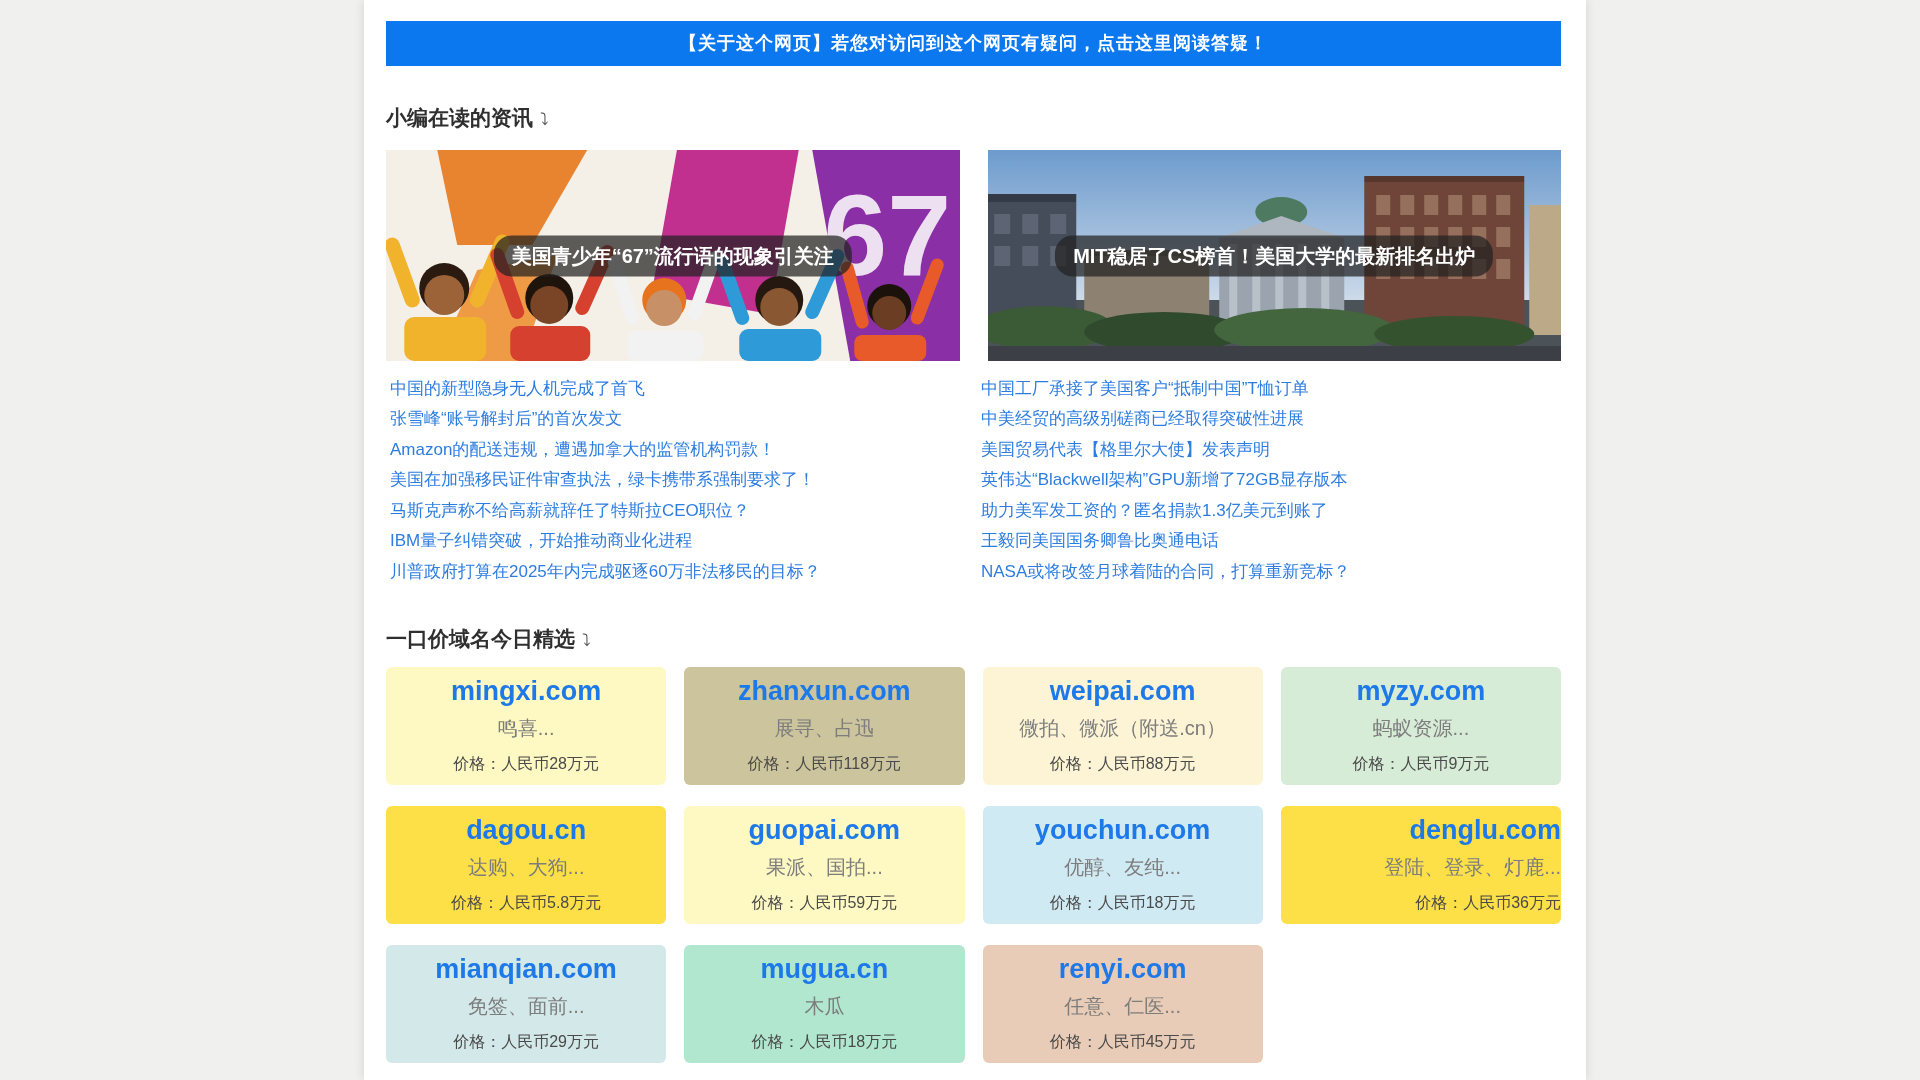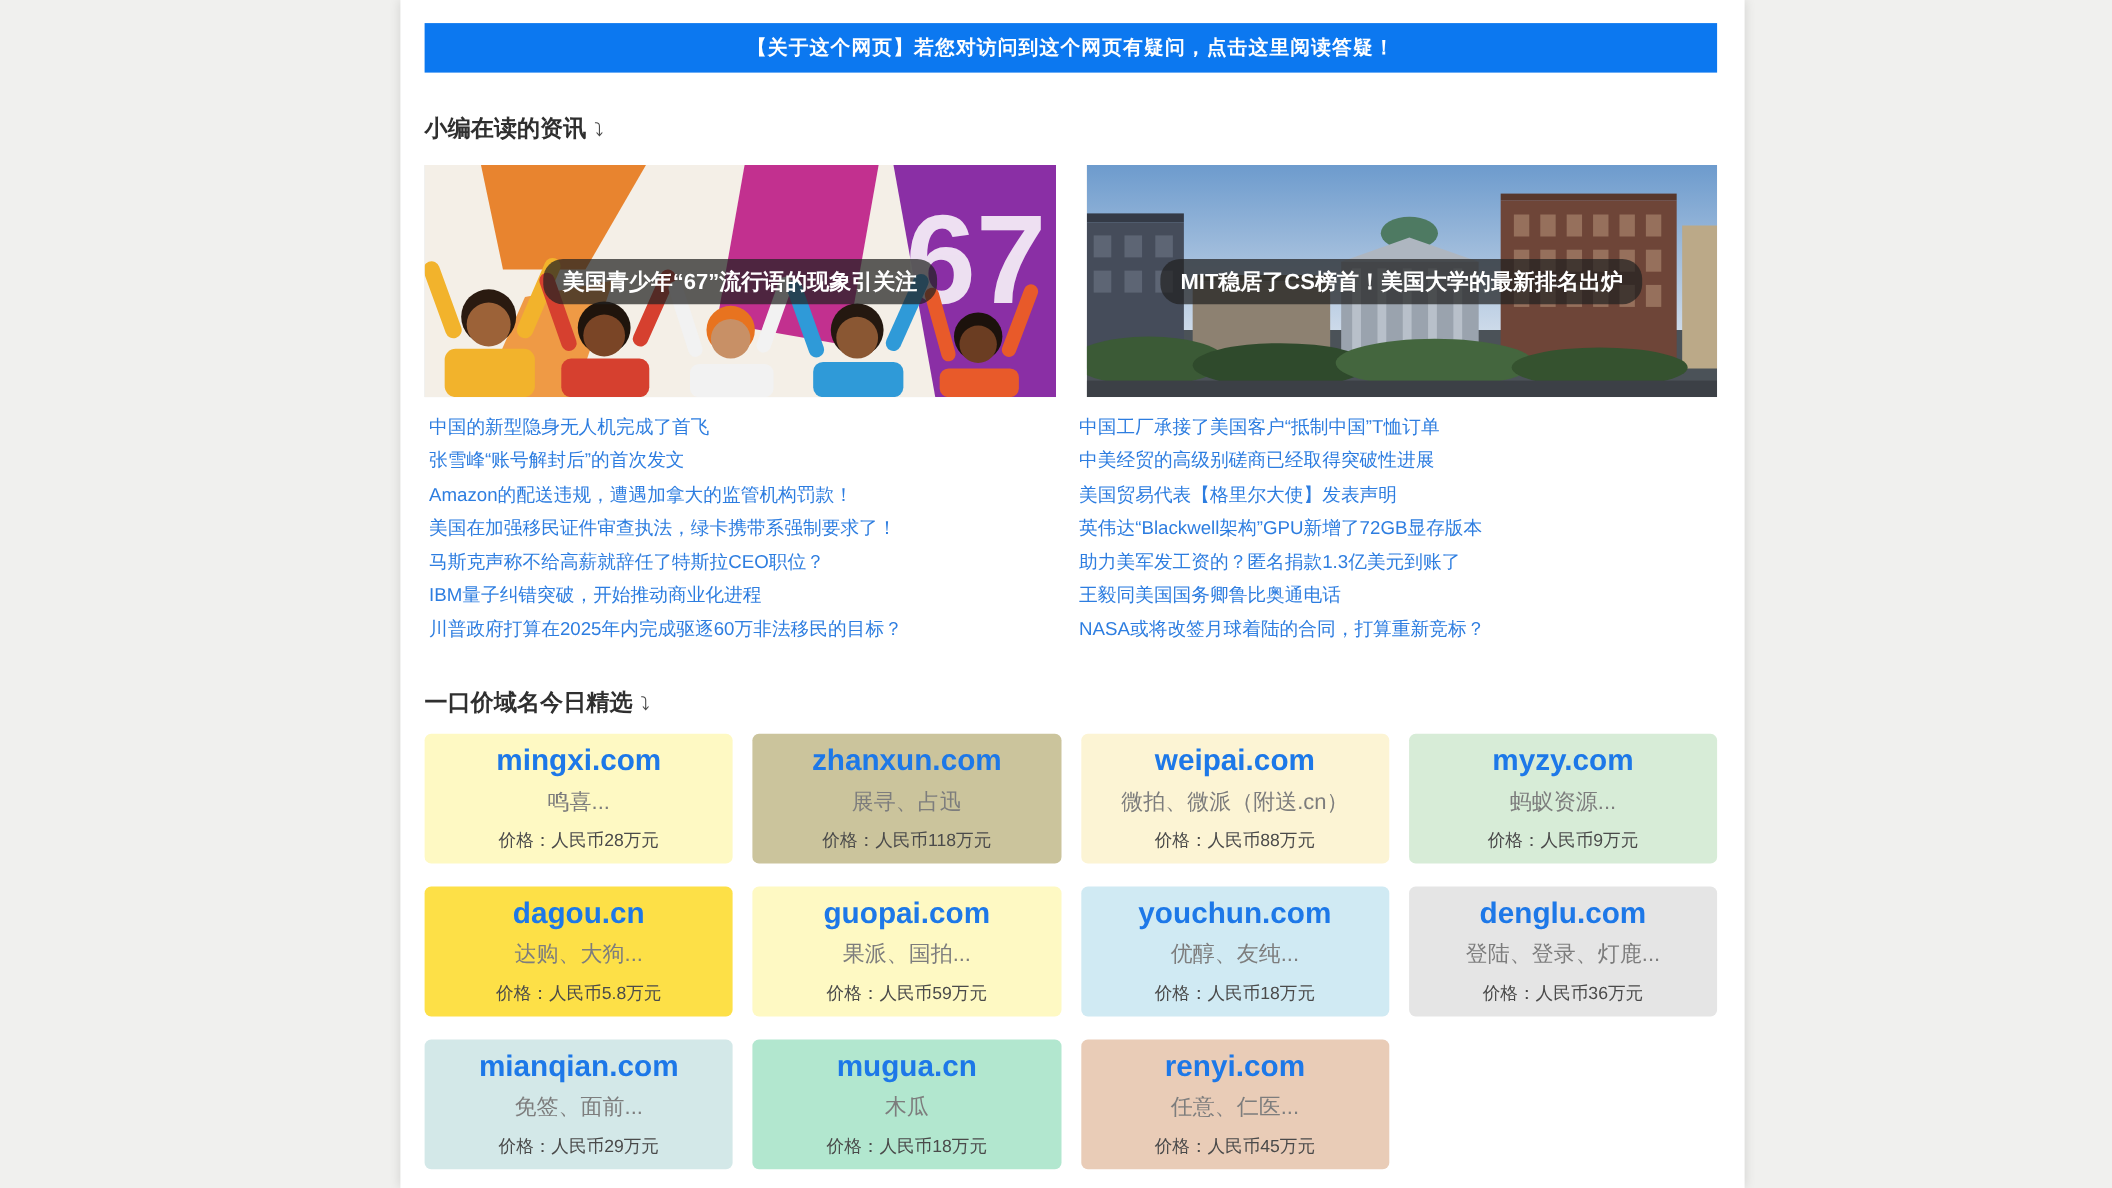--- a/index.html
+++ b/index.html
@@ -278,21 +278,21 @@
           <div class="desc">果派、国拍...</div>
           <div class="price">价格：人民币59万元</div>
         </div>
 
         <div class="domain-card" style="background-color: rgb(208, 234, 243);">
           <div class="name">youchun.com</div>
           <div class="desc">优醇、友纯...</div>
           <div class="price">价格：人民币18万元</div>
         </div>
 
-        <div class="domain-card" style="background-color: #e5e5e5;">
+        <div class="domain-card" style="background-color: #fde047; align-items: flex-end;">
           <div class="name">denglu.com</div>
           <div class="desc">登陆、登录、灯鹿...</div>
           <div class="price">价格：人民币36万元</div>
         </div>
 
         <div class="domain-card" style="background-color: rgb(211, 232, 232);">
           <div class="name">mianqian.com</div>
           <div class="desc">免签、面前...</div>
           <div class="price">价格：人民币29万元</div>
         </div>

